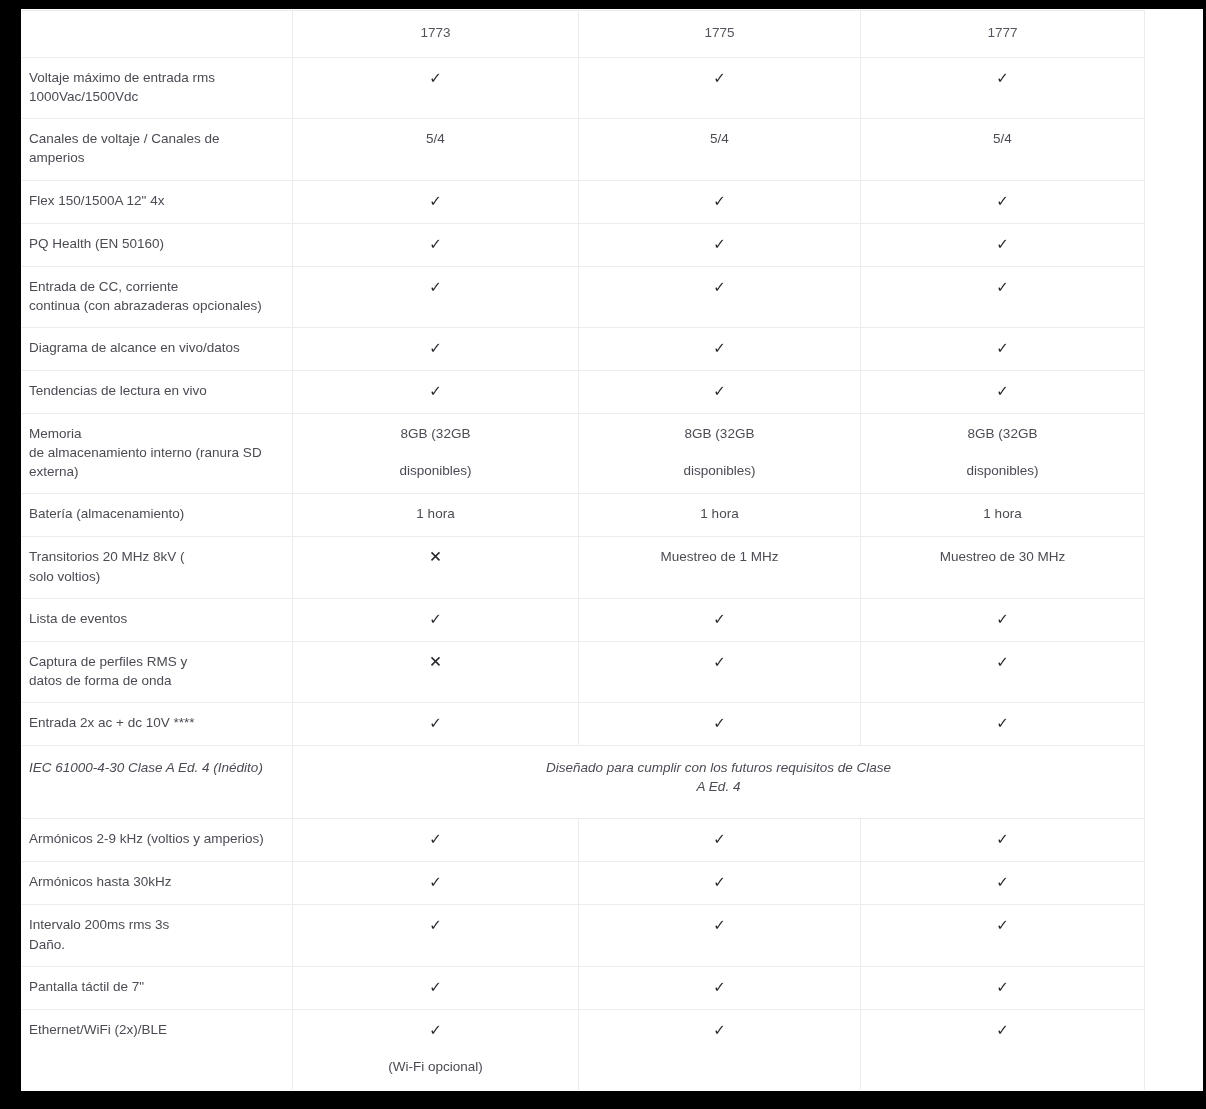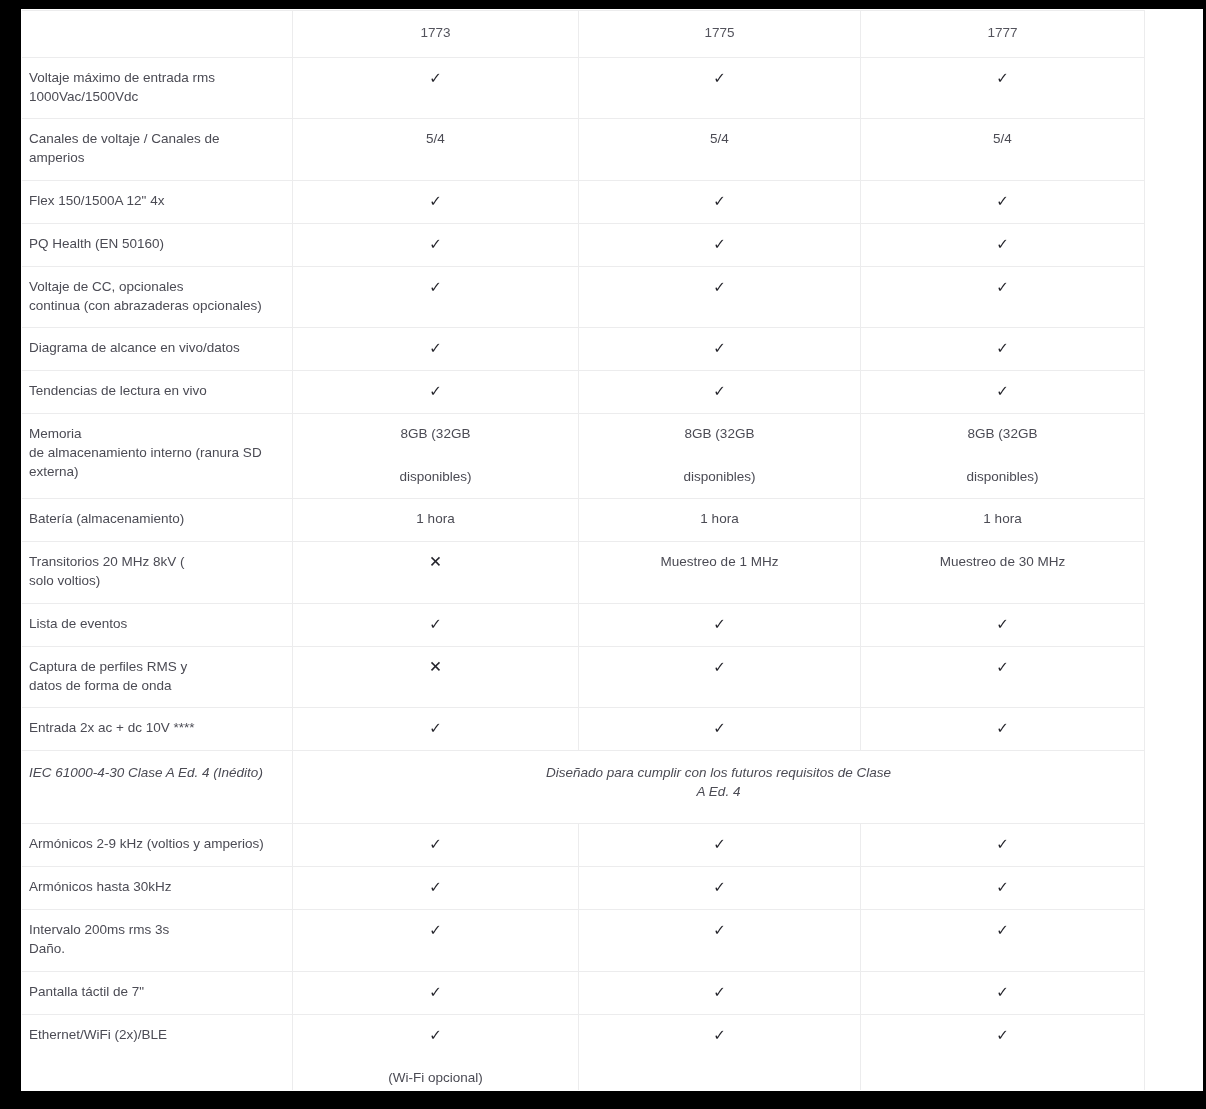--- a/index.html
+++ b/index.html
@@ -53,21 +53,21 @@
   }
   .cell-inner {
     padding: 10px 12px 12px 12px;
     text-align: center;
     min-height: 20px;
   }
   .cell-inner p {
     margin: 0;
   }
   .cell-inner p.gap {
-    margin-top: 24px;
+    margin-top: 18px;
   }
   th .cell-inner {
     padding-top: 12px;
     padding-bottom: 14px;
     font-size: 13.5px;
     color: #53535c;
   }
   .head-blank .cell-inner { padding: 12px; }
 
   .mark {
@@ -220,21 +220,21 @@
               <div class="cell-inner">
                 <p>
                   <span class="mark">✓</span>
                 </p>
               </div>
             </td>
           </tr>
           <tr>
             <td class="label">
               <div class="cell-inner">
-                <p>Voltaje de CC, opcionales</p>
+                <p>Entrada de CC, corriente</p>
                 <p>continua (con abrazaderas opcionales)</p>
               </div>
             </td>
             <td>
               <div class="cell-inner">
                 <p>
                   <span class="mark">✓</span>
                 </p>
               </div>
             </td>

